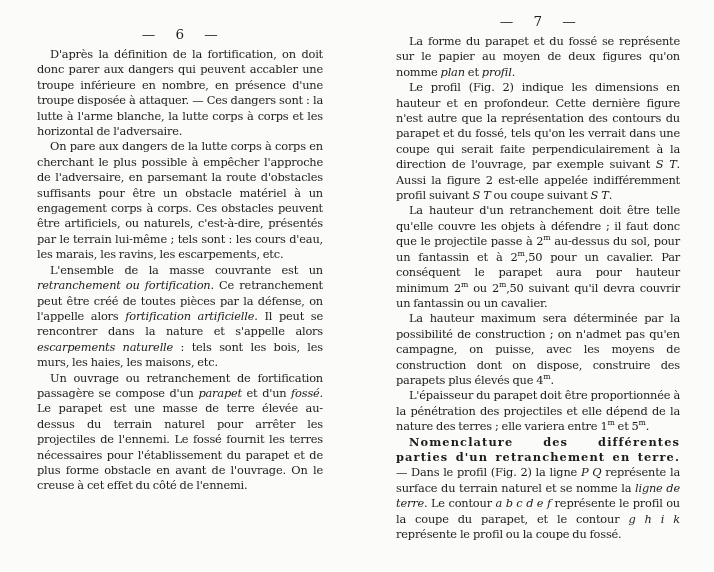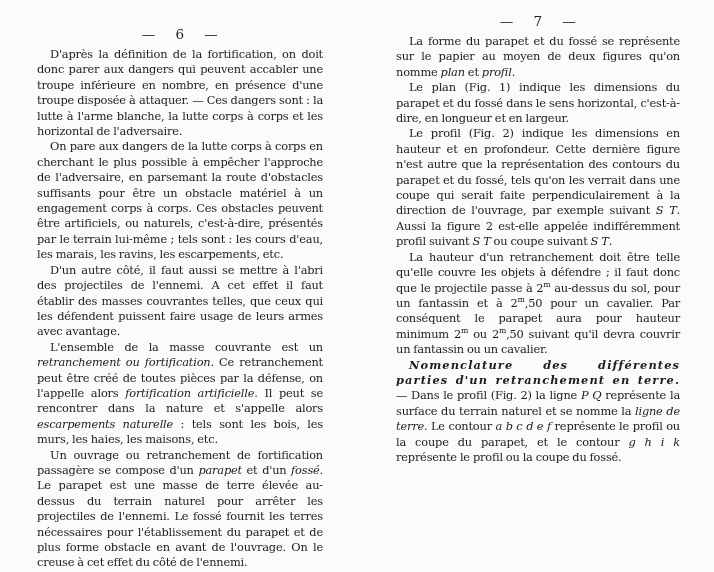--- a/index.html
+++ b/index.html
@@ -42,48 +42,47 @@
   }
   .para {
     margin: 0;
     text-indent: 13px;
   }
   .para.no-indent { text-indent: 0; }
   .para i { font-style: italic; }
   .para b {
     font-weight: bold;
     letter-spacing: 1.1px;
-    font-style: italic;
   }
   .para sup {
     font-size: 68%;
     vertical-align: super;
     line-height: 0;
   }
 </style>
 </head>
 <body>
 
 <div class="spread">
 
   <div class="page left">
     <div class="page-header">— 6 —</div>
     <div class="page-body">
         <div class="para">D'après la définition de la fortification, on doit donc parer aux dangers qui peuvent accabler une troupe inférieure en nombre, en présence d'une troupe disposée à attaquer. — Ces dangers sont : la lutte à l'arme blanche, la lutte corps à corps et les horizontal de l'adversaire.</div>
         <div class="para">On pare aux dangers de la lutte corps à corps en cherchant le plus possible à empêcher l'approche de l'adversaire, en parsemant la route d'obstacles suffisants pour être un obstacle matériel à un engagement corps à corps. Ces obstacles peuvent être artificiels, ou naturels, c'est-à-dire, présentés par le terrain lui-même ; tels sont : les cours d'eau, les marais, les ravins, les escarpements, etc.</div>
-        <div class="para">D'un autre côté, il faut aussi se mettre à l'abri des projectiles de l'ennemi. A cet effet il faut établir des masses couvrantes telles, que ceux qui les défendent puissent faire usage de leurs armes avec avantage.</div>
         <div class="para">L'ensemble de la masse couvrante est un <i>retranchement ou fortification</i>. Ce retranchement peut être créé de toutes pièces par la défense, on l'appelle alors <i>fortification artificielle</i>. Il peut se rencontrer dans la nature et s'appelle alors <i>escarpements naturelle</i> : tels sont les bois, les murs, les haies, les maisons, etc.</div>
         <div class="para">Un ouvrage ou retranchement de fortification passagère se compose d'un <i>parapet</i> et d'un <i>fossé</i>. Le parapet est une masse de terre élevée au-dessus du terrain naturel pour arrêter les projectiles de l'ennemi. Le fossé fournit les terres nécessaires pour l'établissement du parapet et de plus forme obstacle en avant de l'ouvrage. On le creuse à cet effet du côté de l'ennemi.</div>
       </div>
   </div>
 
   <div class="page right">
     <div class="page-header">— 7 —</div>
     <div class="page-body">
         <div class="para">La forme du parapet et du fossé se représente sur le papier au moyen de deux figures qu'on nomme <i>plan</i> et <i>profil</i>.</div>
-        <div class="para">Le plan (Fig. 1) indique les dimensions du parapet et du fossé dans le sens horizontal, c'est-à-dire, en longueur et en largeur.</div>
         <div class="para">Le profil (Fig. 2) indique les dimensions en hauteur et en profondeur. Cette dernière figure n'est autre que la représentation des contours du parapet et du fossé, tels qu'on les verrait dans une coupe qui serait faite perpendiculairement à la direction de l'ouvrage, par exemple suivant <i>S T</i>. Aussi la figure 2 est-elle appelée indifféremment profil suivant <i>S T</i> ou coupe suivant <i>S T</i>.</div>
         <div class="para">La hauteur d'un retranchement doit être telle qu'elle couvre les objets à défendre ; il faut donc que le projectile passe à 2<sup>m</sup> au-dessus du sol, pour un fantassin et à 2<sup>m</sup>,50 pour un cavalier. Par conséquent le parapet aura pour hauteur minimum 2<sup>m</sup> ou 2<sup>m</sup>,50 suivant qu'il devra couvrir un fantassin ou un cavalier.</div>
+        <div class="para">La hauteur maximum sera déterminée par la possibilité de construction ; on n'admet pas qu'en campagne, on puisse, avec les moyens de construction dont on dispose, construire des parapets plus élevés que 4<sup>m</sup>.</div>
+        <div class="para">L'épaisseur du parapet doit être proportionnée à la pénétration des projectiles et elle dépend de la nature des terres ; elle variera entre 1<sup>m</sup> et 5<sup>m</sup>.</div>
         <div class="para"><b>Nomenclature des différentes parties d'un retranchement en terre.</b> — Dans le profil (Fig. 2) la ligne <i>P Q</i> représente la surface du terrain naturel et se nomme la <i>ligne de terre</i>. Le contour <i>a b c d e f</i> représente le profil ou la coupe du parapet, et le contour <i>g h i k</i> représente le profil ou la coupe du fossé.</div>
       </div>
   </div>
 
 </div>
 
 </body></html>

